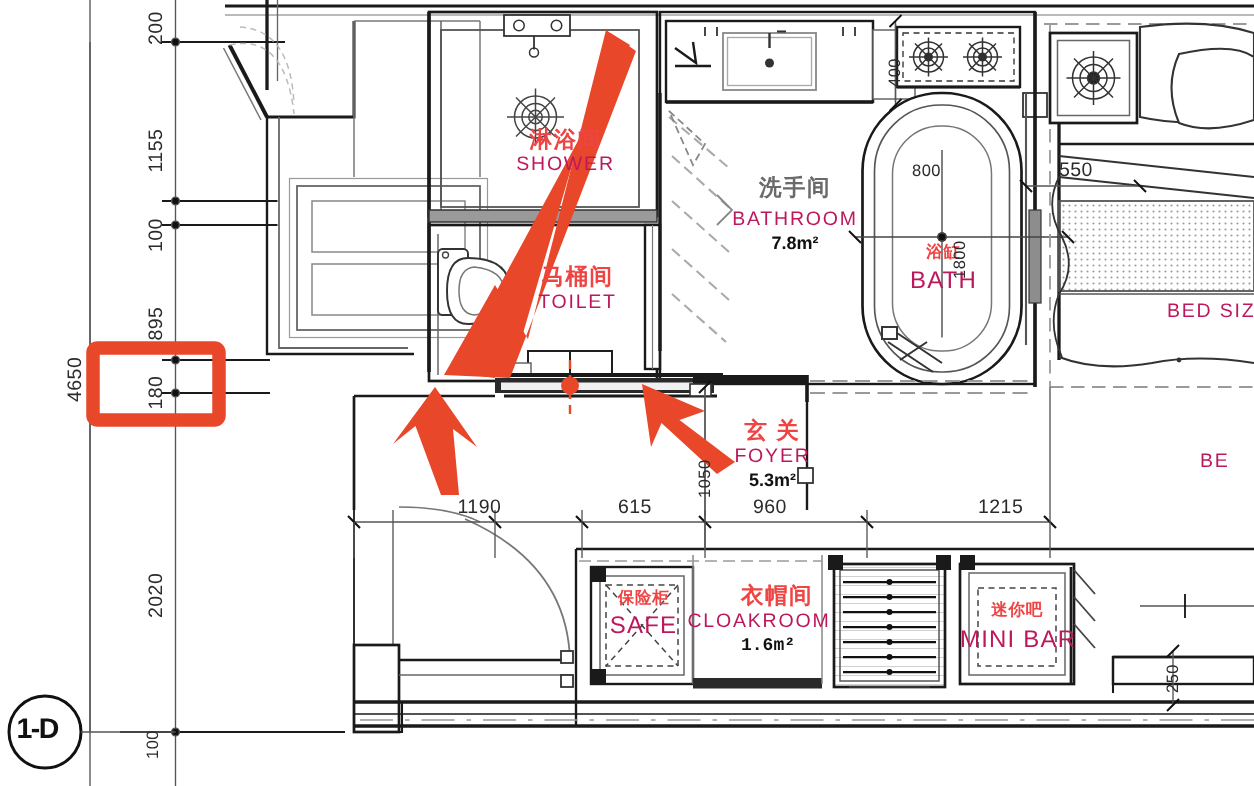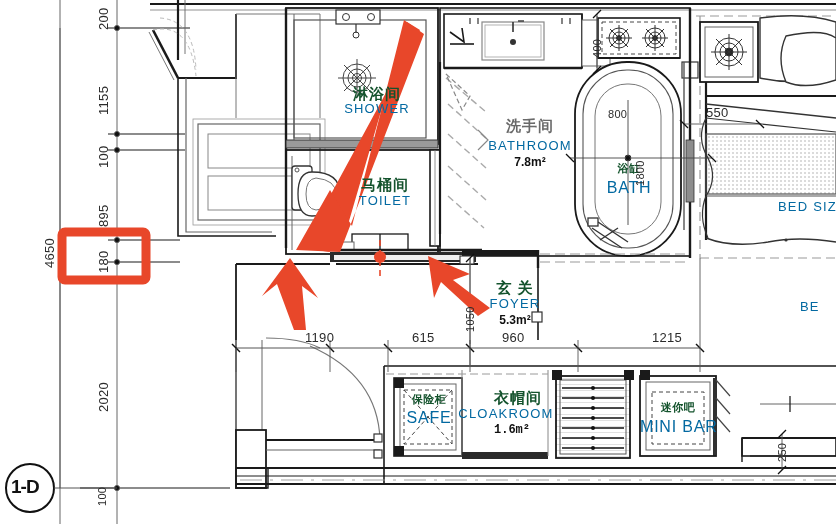--- a/index.html
+++ b/index.html
@@ -1,22 +1,22 @@
 <!DOCTYPE html>
 <html><head>
 <meta charset="utf-8">
 <style>
   html,body{margin:0;padding:0;background:#ffffff;}
   body{font-family:"Liberation Sans","DejaVu Sans",sans-serif;}
   #plan{position:relative;width:836px;height:524px;background:#ffffff;overflow:hidden;}
   #plan svg{position:absolute;top:0;left:0;}
-  .lbl{position:absolute;text-align:center;color:#14532d;line-height:1.05;white-space:nowrap;pointer-events:none;}
+  .lbl{position:absolute;text-align:center;color:#ef4444;line-height:1.05;white-space:nowrap;pointer-events:none;}
   .cn{font-size:15px;font-weight:700;letter-spacing:1px;}
   .cn.sm{font-size:11px;letter-spacing:0.5px;}
-  .en{font-size:13px;letter-spacing:1.2px;color:#0369a1;}
+  .en{font-size:13px;letter-spacing:1.2px;color:#be185d;}
   .en.sm{font-size:16px;letter-spacing:0.8px;}
   .area{font-size:12px;font-weight:700;color:#111;}
   .dim{position:absolute;font-size:13px;color:#2b2b2b;letter-spacing:0.3px;white-space:nowrap;}
   .dim.sm{font-size:11px;}
   .grid-bub{position:absolute;font-size:19px;font-weight:700;color:#111;letter-spacing:-1px;}
 </style>
 </head>
 <body>
 
 <div id="plan">

